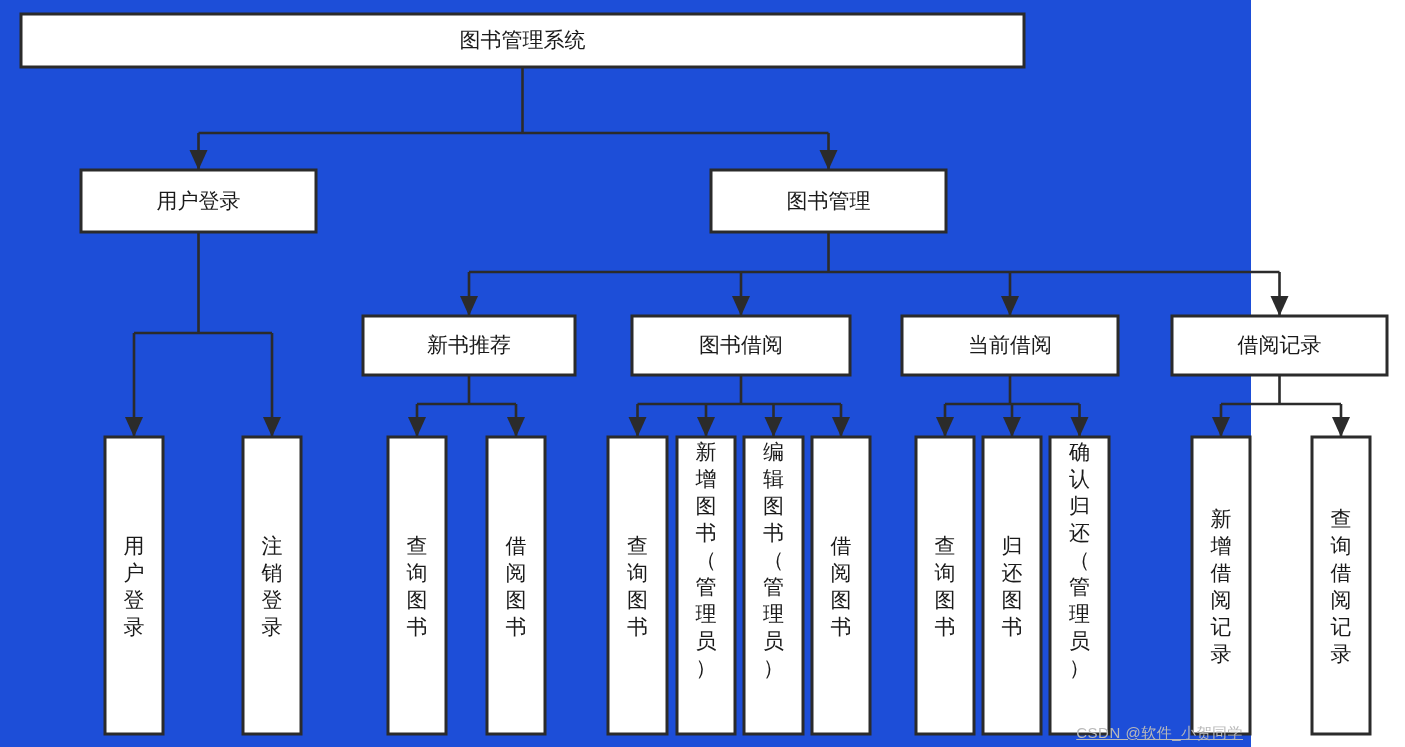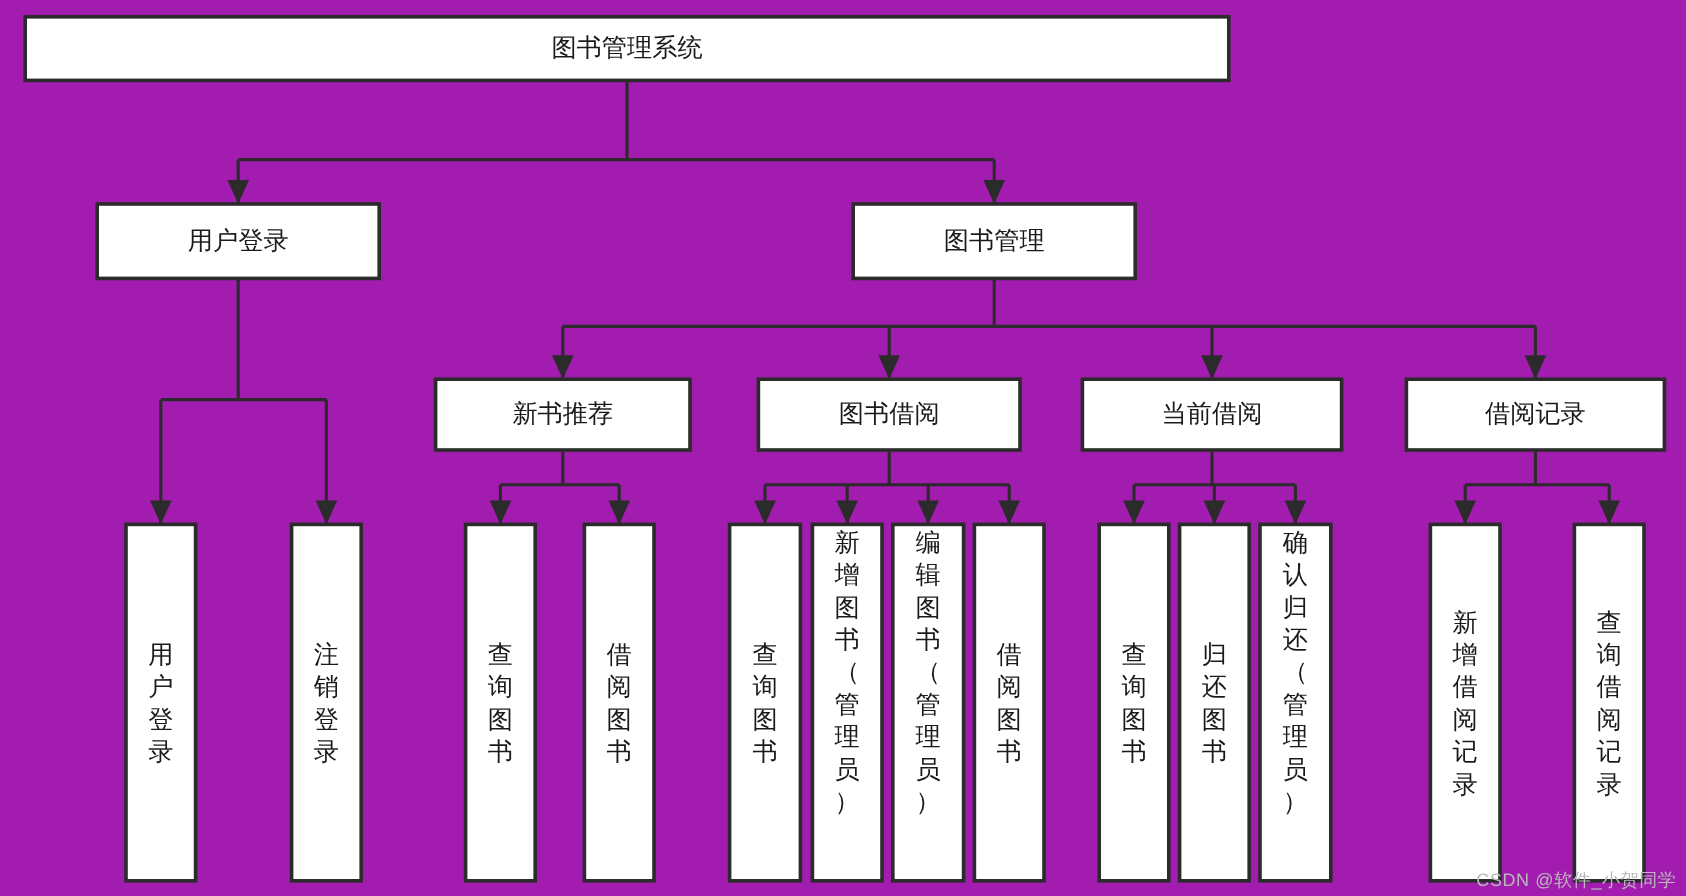--- a/index.html
+++ b/index.html
@@ -1,36 +1,36 @@
 <!DOCTYPE html>
 <html><head>
 <meta charset="utf-8">
 <style>
   html,body{margin:0;padding:0;background:#ffffff;}
   body{
     font-family:"Liberation Sans","DejaVu Sans",sans-serif;
     width:1405px;height:747px;overflow:hidden;
   }
-  #canvas{position:relative;width:1405px;height:747px;background:#a21caf;}
+  #canvas{position:relative;width:1251px;height:747px;background:#1d4ed8;}
   svg#diagram{position:absolute;left:0;top:0;width:1405px;height:747px;display:block;}
   .node-box{fill:#ffffff;stroke:#2b2b2b;stroke-width:3;}
   .node-label{
     fill:#1a1a1a;font-family:"Liberation Sans","DejaVu Sans",sans-serif;
     font-size:21px;text-anchor:middle;dominant-baseline:middle;
   }
   .leaf-label{
     fill:#1a1a1a;font-family:"Liberation Sans","DejaVu Sans",sans-serif;
     font-size:21px;text-anchor:middle;
   }
   .edge{stroke:#2b2b2b;stroke-width:2.6;fill:none;}
   .arrow-head{fill:#2b2b2b;stroke:none;}
   .watermark{
     position:absolute;right:8px;bottom:4px;
     font-family:"Liberation Sans","DejaVu Sans",sans-serif;
-    font-size:15px;color:#b9b9b9;white-space:nowrap;letter-spacing:.5px;
+    font-size:15px;color:#b9b9b9;white-space:nowrap;letter-spacing:.5px;text-decoration:underline;
   }
 </style>
 </head>
 <body>
 
 <div id="canvas">
   <svg id="diagram" viewBox="0 0 1405 747">
     <g id="edges-layer">
         <line class="edge" x1="522.5" y1="67" x2="522.5" y2="133"></line>
         <line class="edge" x1="198.5" y1="133" x2="828.5" y2="133"></line>

